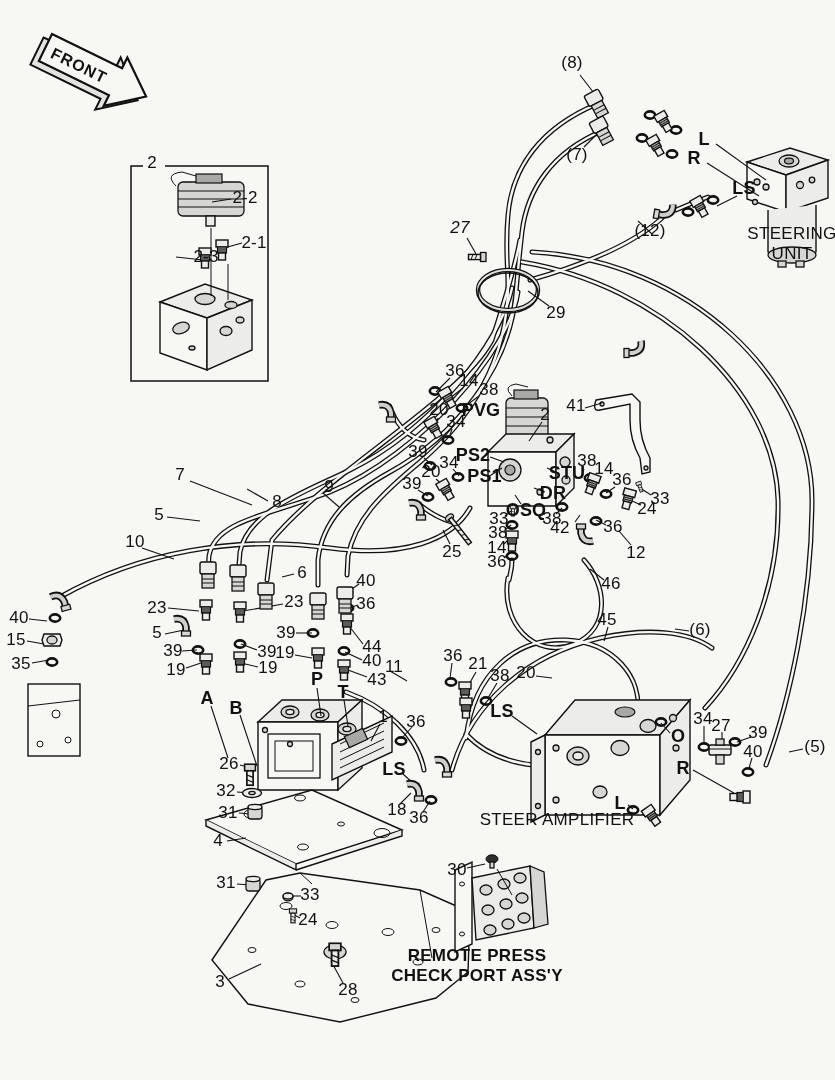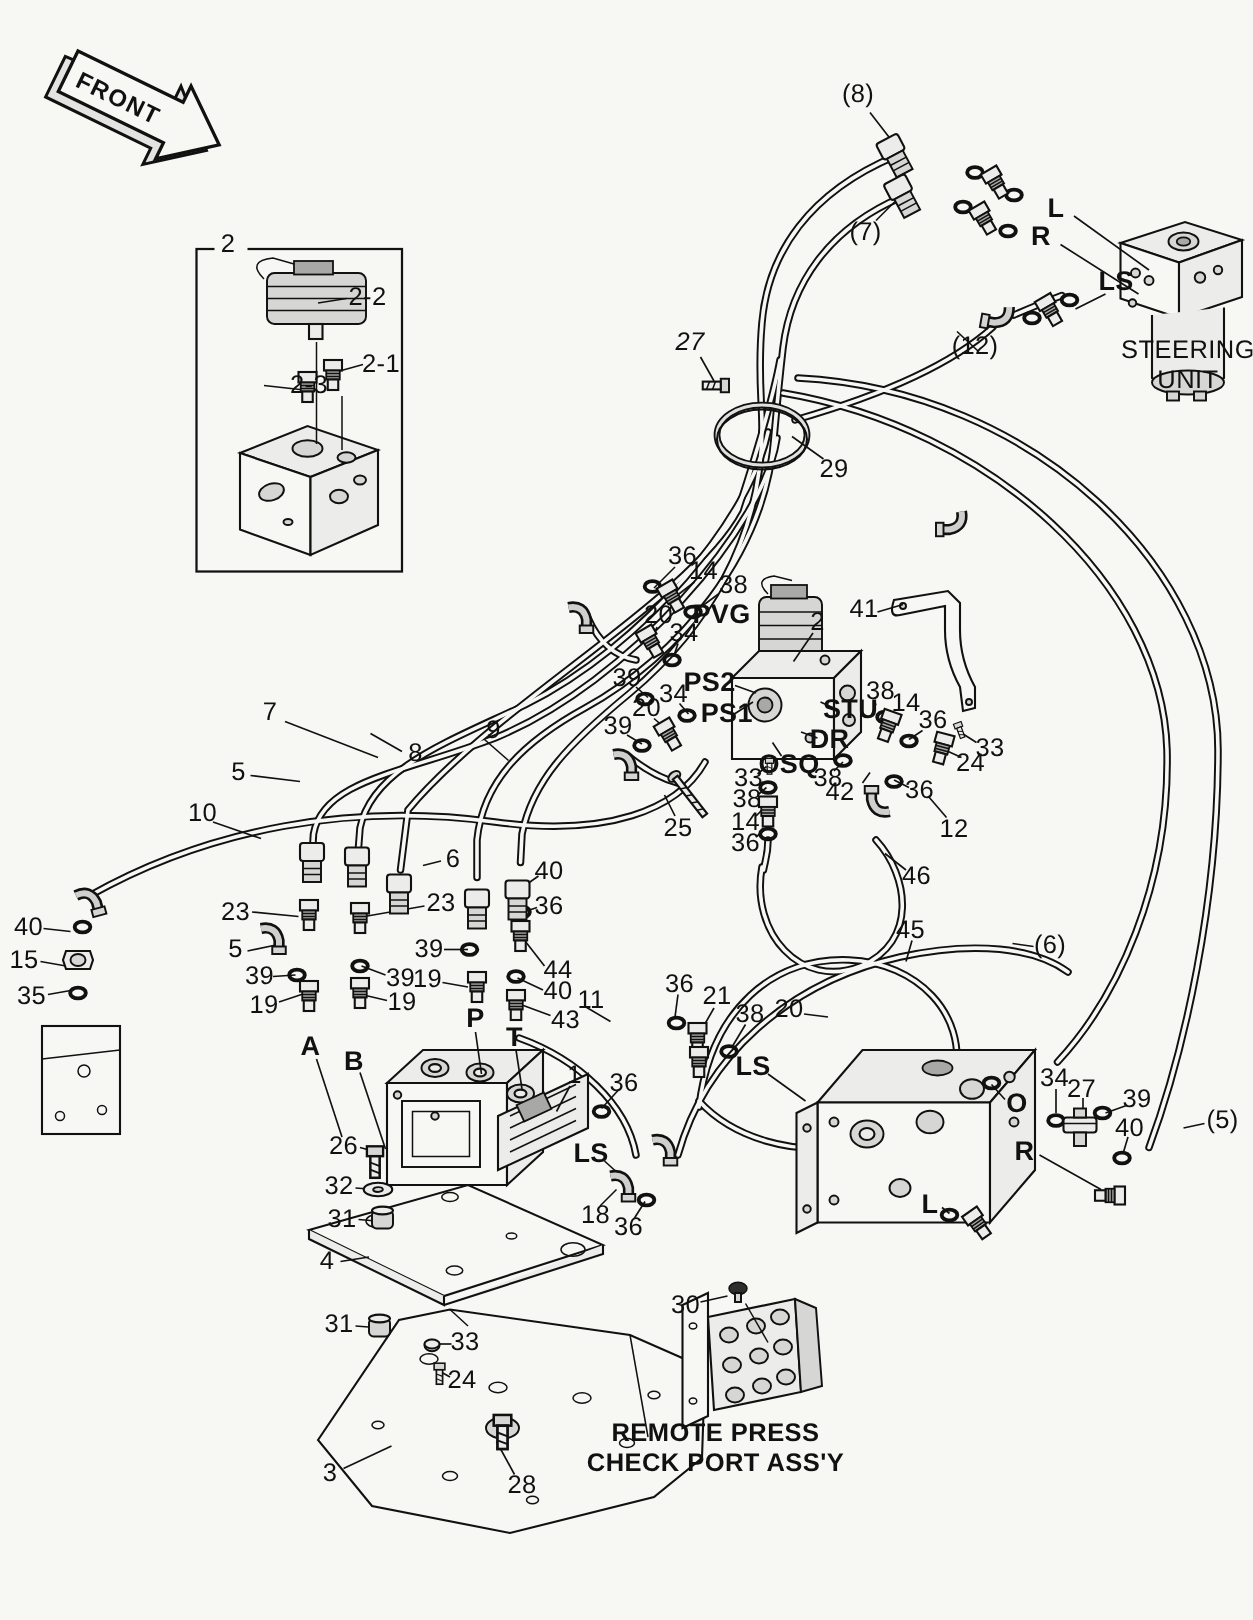--- a/index.html
+++ b/index.html
@@ -597,15 +597,16 @@
       <div class="callout" style="left: 758px; top: 733px;">39</div>
       <div class="callout" style="left: 753px; top: 752px;">40</div>
       <div class="callout" style="left: 815px; top: 747px;">(5)</div>
       <div class="callout bold" style="left: 678px; top: 736px;">O</div>
       <div class="callout bold" style="left: 683px; top: 768px;">R</div>
       <div class="callout bold" style="left: 620px; top: 803px;">L</div>
       <div class="callout" style="left: 457px; top: 870px;">30</div>
     </div>
 
 <div class="caption" style="left:792px;top:244px;width:100px;">STEERING UNIT</div>
+<div class="caption" style="left:557px;top:820px;width:220px;">STEER AMPLIFIER</div>
 <div class="caption" style="left:477px;top:966px;width:175px;font-weight:bold;">REMOTE PRESS CHECK PORT ASS'Y</div>
 
 </div>
 
 </body></html>

